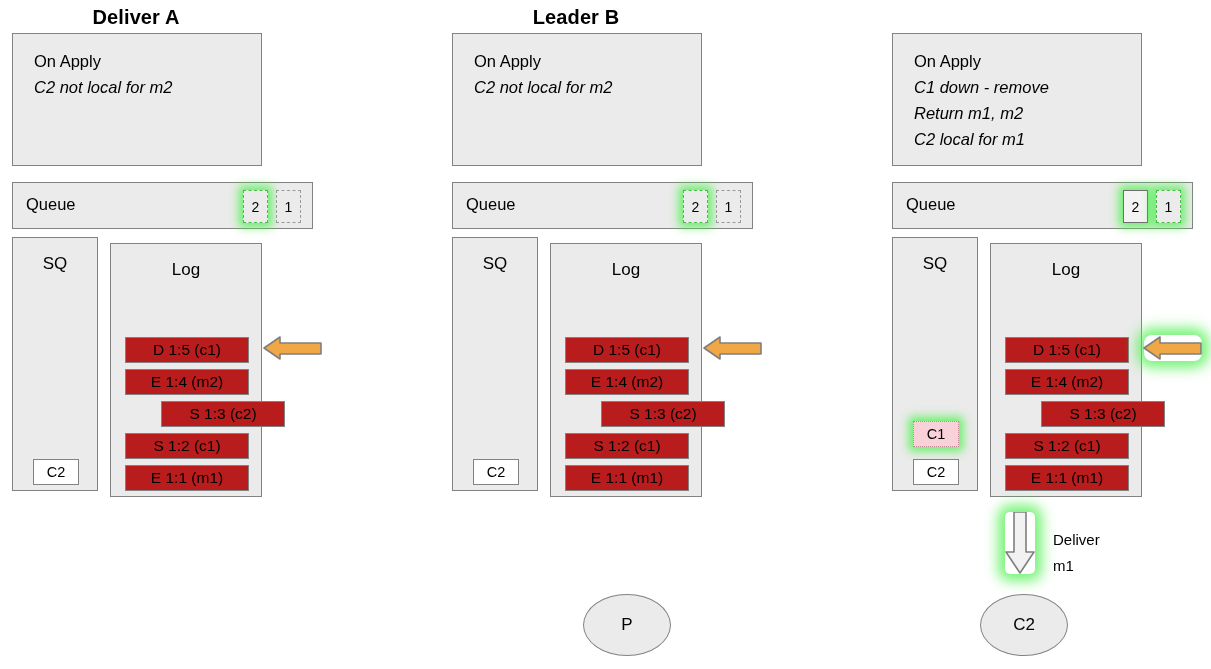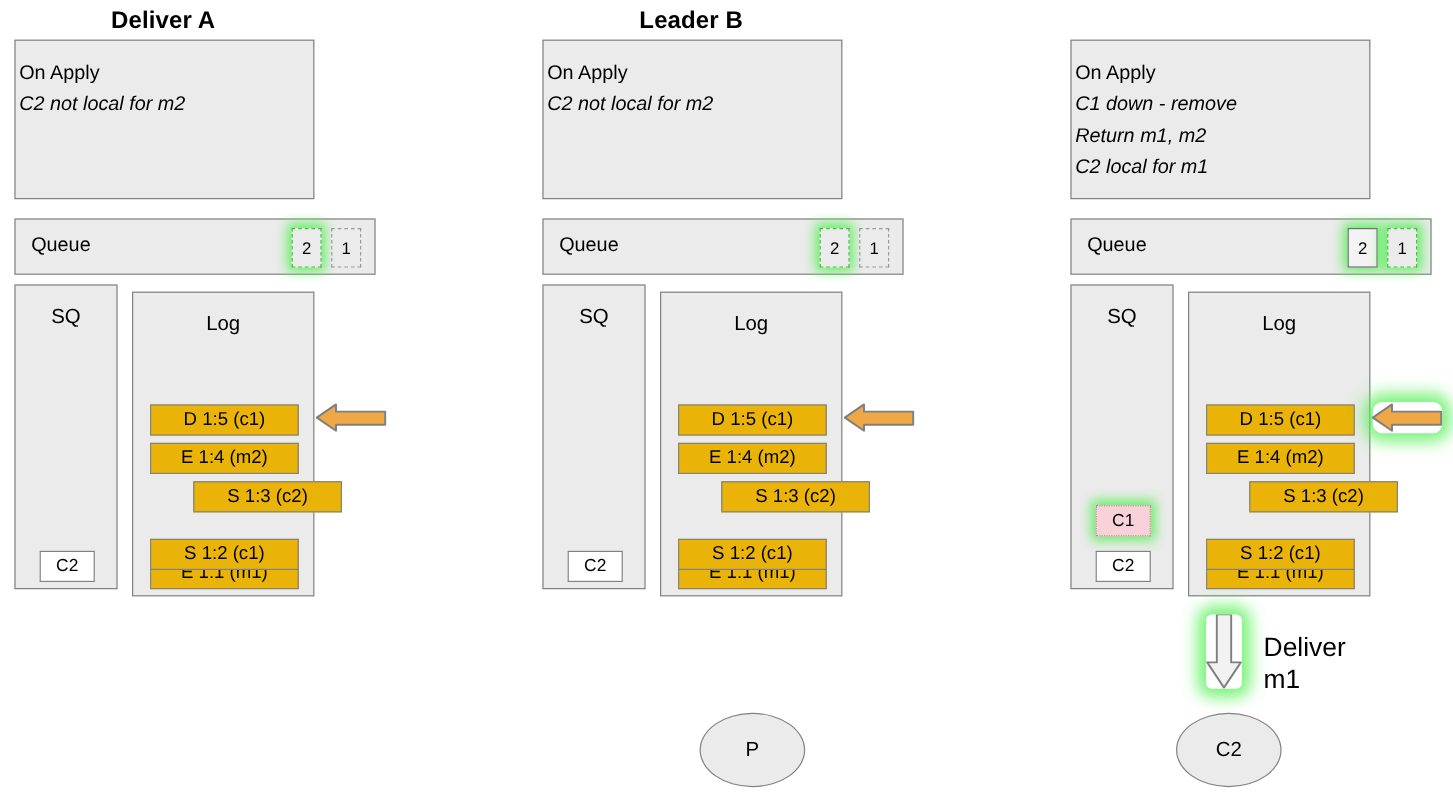--- a/index.html
+++ b/index.html
@@ -44,21 +44,21 @@
     background: #ebebeb;
     border: 1.5px solid #828282;
     box-sizing: border-box;
   }
 
   .apply-box {
     top: 33px;
     left: 1px;
     width: 250px;
     height: 133px;
-    padding: 14px 0 0 3px;
+    padding: 14px 0 0 21px;
   }
   .apply-line {
     font-size: 16.5px;
     line-height: 26px;
     white-space: nowrap;
     color: #000;
   }
   .apply-line.italic { font-style: italic; }
 
   .queue-box {
@@ -115,38 +115,38 @@
     top: 16px;
     left: 0;
     width: 100%;
     text-align: center;
     font-size: 17px;
   }
 
   .cell {
     position: absolute;
     box-sizing: border-box;
-    background: #eab308;
+    background: #b91c1c;
     border: 1.5px solid #828282;
     display: flex;
     align-items: center;
     justify-content: center;
     font-size: 16px;
     white-space: nowrap;
   }
 
   
   .log-entry {
     left: 14px;
     width: 124px;
     height: 26px;
     font-size: 15.5px;
   }
   .log-entry.e0 { top: 221px; }
-  .log-entry.e1 { top: 189px; margin-top: 16px; }
+  .log-entry.e1 { top: 189px; }
   .log-entry.e2 { top: 157px; margin-left: 36px; }
   .log-entry.e3 { top: 125px; }
   .log-entry.e4 { top: 93px; }
 
   .sq-cell {
     left: 20px;
     width: 46px;
     height: 26px;
     font-size: 14.5px;
     background: #ffffff;
@@ -173,21 +173,21 @@
     box-shadow: 0 0 13px 7px rgba(80, 240, 80, 0.78);
   }
 
   .deliver-arrow {
     position: absolute;
     width: 30px;
     height: 66px;
   }
   .deliver-label {
     position: absolute;
-    font-size: 22px;
+    font-size: 15px;
     line-height: 26px;
     white-space: nowrap;
   }
 
   
   .ellipse {
     position: absolute;
     width: 88px;
     height: 62px;
     border-radius: 50%;

